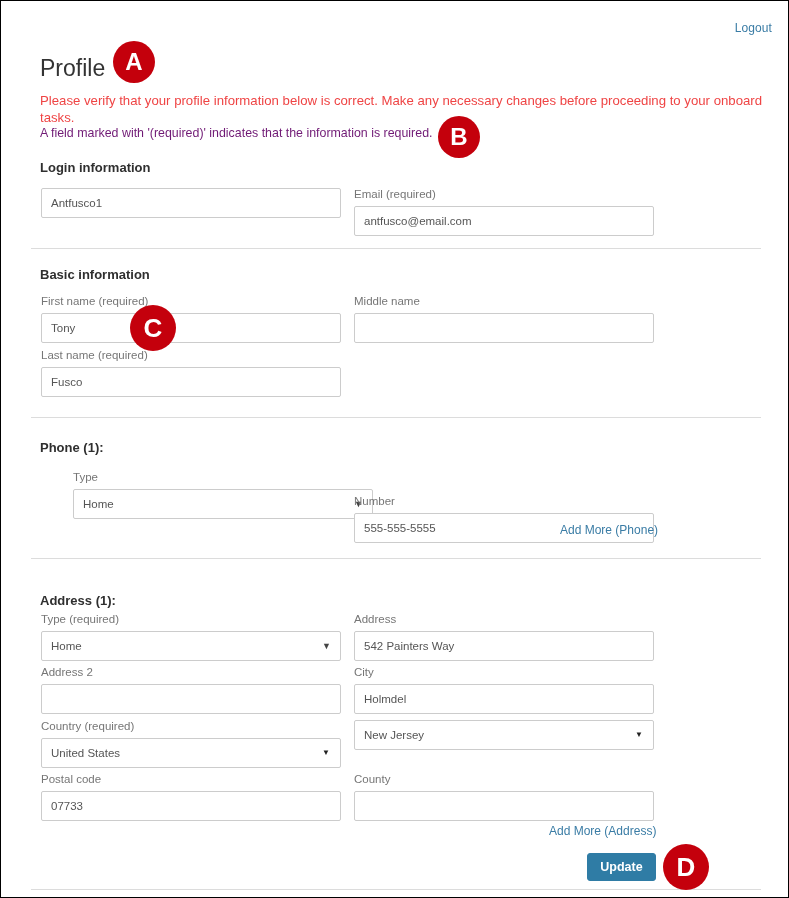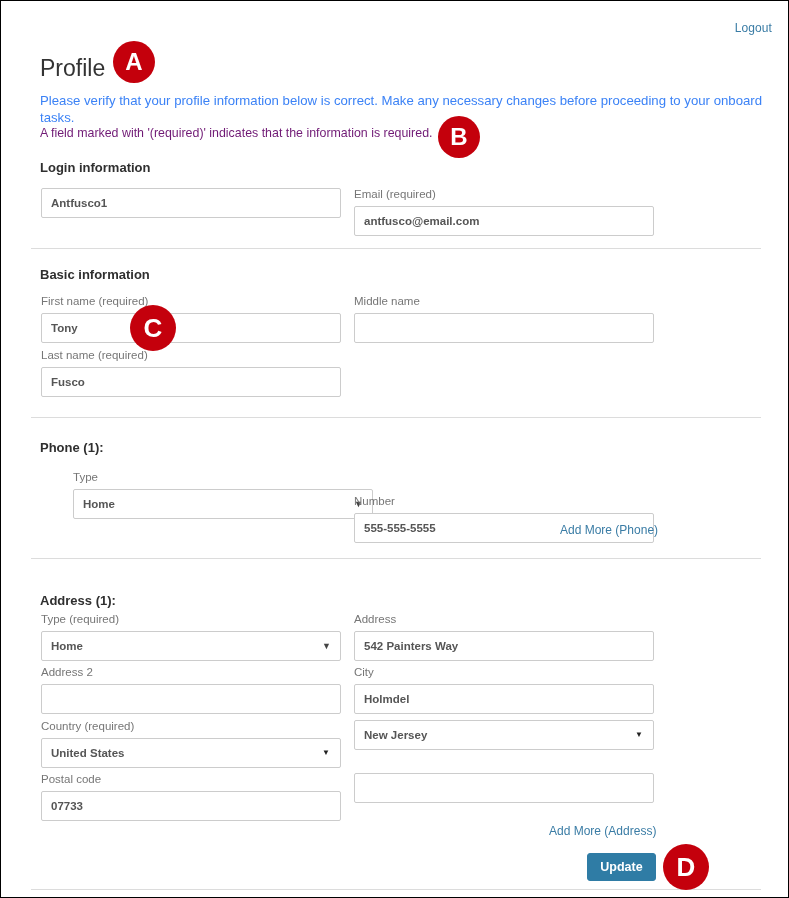--- a/index.html
+++ b/index.html
@@ -45,21 +45,21 @@
     font-weight: 400;
     line-height: 1;
     margin: 0;
   }
 
   .intro-1 {
     position: absolute;
     left: 39px;
     top: 91px;
     font-size: 13.2px;
-    color: #3b82f6;
+    color: #ef4444;
     line-height: 1.3;
   }
   .intro-2 {
     position: absolute;
     left: 39px;
     top: 124px;
     font-size: 12.4px;
     color: #701a75;
     line-height: 1.3;
   }
@@ -98,21 +98,20 @@
     border: 1px solid #cccccc;
     border-radius: 2px;
     background: #ffffff;
     font-family: "Liberation Sans", sans-serif;
     font-size: 11.5px;
     color: #555555;
     padding: 0 9px;
     line-height: 28px;
     display: block;
     outline: none;
-    font-weight: bold;
   }
   .select-box {
     position: relative;
     padding-right: 26px;
     cursor: pointer;
     white-space: nowrap;
     overflow: hidden;
   }
   .select-caret {
     position: absolute;
@@ -284,20 +283,21 @@
         <span class="select-caret native">▼</span>
       </div>
     </div>
 
     <div class="field col-left" style="top:772px;">
       <label class="field-label">Postal code</label>
       <input class="input-box" type="text" value="07733" style="">
     </div>
 
     <div class="field col-right" style="top:772px;">
+      <label class="field-label">County</label>
       <input class="input-box" type="text" value="" style="">
     </div>
 
     <a class="add-more" style="left:548px; top:823px;" href="#">Add More (Address)</a>
   </div>
 
   <button class="update-button">Update</button>
 
   <div class="divider" style="top:888px;"></div>
 

